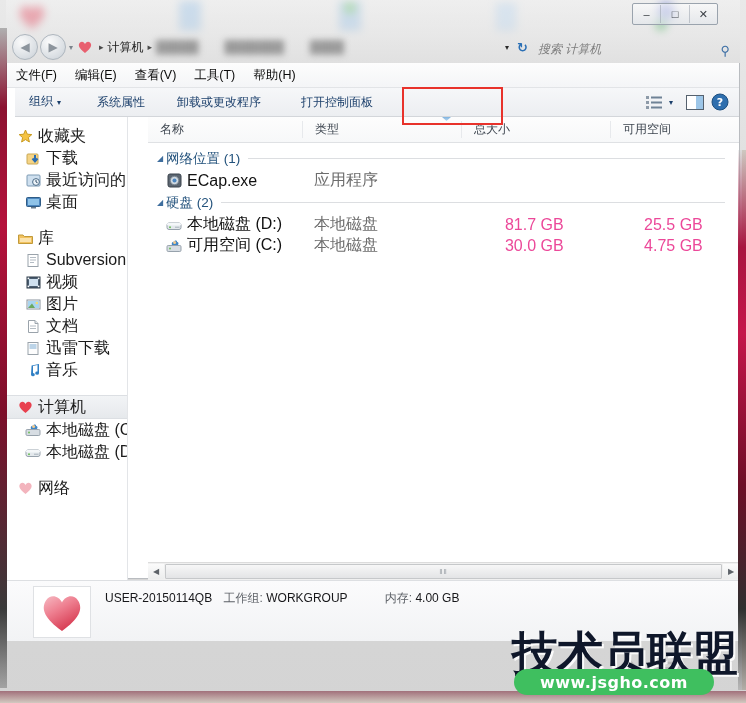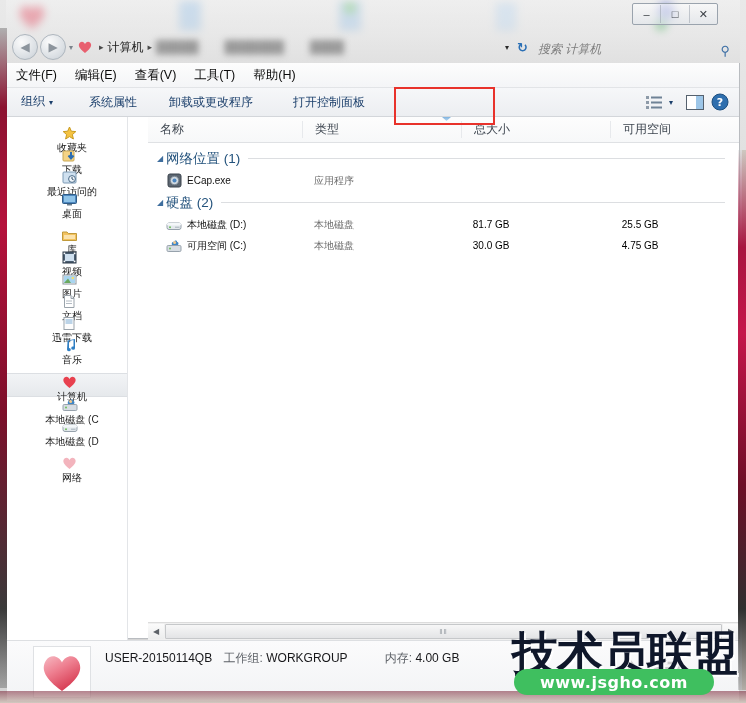--- a/index.html
+++ b/index.html
@@ -58,74 +58,74 @@
   .addrdrop{color:#2b2b2b;font-size:8px;margin-right:8px;}
   .refresh{color:#2a6fb5;font-size:13px;font-weight:bold;margin-right:10px;}
   .searchbox{
     width:198px;height:21px;display:flex;align-items:flex-end;
     color:#7d7d7d;font-style:italic;font-size:12px;margin-right:4px;
   }
   .searchico{margin-left:auto;margin-right:6px;color:#3d6fa5;font-size:13px;font-style:normal;}
 
   
   .client{
-    position:absolute;left:0;top:63px;width:734px;height:576px;
+    position:absolute;left:0;top:63px;width:734px;height:516px;
     background:#fff;border:1px solid #b9bcc0;border-top:none;box-sizing:border-box;
   }
 
   
   .menubar{height:24px;display:flex;align-items:center;
     background:linear-gradient(180deg,#fdfdfd,#f4f5f7);border-bottom:1px solid #e2e4e7;}
   .menuitem{padding:0 9px;font-size:12.5px;color:#0b0b0b;line-height:24px;cursor:default;}
 
   
   .toolbar{height:28px;display:flex;align-items:center;
-    background:linear-gradient(180deg,#f6f7f9,#eceef1);border-bottom:1px solid #d3d6da;position:relative;}
+    background:linear-gradient(180deg,#f6f7f9,#eceef1);border-bottom:1px solid #d3d6da;position:relative;margin-left:8px;}
   .tbitem{padding:0 11px;font-size:12px;color:#1b3f6b;line-height:26px;white-space:nowrap;}
   .tbcaret{font-size:8px;margin-left:4px;color:#1b3f6b;}
   .tbspacer{flex:1;}
   .tbicon{margin-right:6px;display:flex;align-items:center;}
 
   
   .redbox{
     position:absolute;left:387px;top:-1px;width:101px;height:38px;
     border:2px solid #e8322b;background:transparent;z-index:30;box-sizing:border-box;
   }
 
   
   .split{display:flex;height:calc(100% - 24px - 28px);}
   .nav{
     width:121px;background:#fff;border-right:1px solid #e3e5e8;
     padding-top:8px;box-sizing:border-box;overflow:hidden;position:relative;
   }
-  .navitem{display:flex;align-items:center;height:22px;padding-left:10px;font-size:10px;color:#1b1b1b;white-space:nowrap;flex-direction:column;}
-  .navitem.l2{}
+  .navitem{display:flex;align-items:center;height:22px;padding-left:10px;font-size:16px;color:#1b1b1b;white-space:nowrap;}
+  .navitem.l2{margin-left:8px;}
   .navitem.sel{background:linear-gradient(180deg,#f2f4f6,#e6e9ec);border-top:1px solid #dcdfe3;border-bottom:1px solid #dcdfe3;}
   .navgap{height:14px;}
   .nicon{width:16px;height:16px;margin-right:5px;flex:0 0 16px;display:flex;align-items:center;justify-content:center;}
 
   
   .listpane{flex:1;display:flex;flex-direction:column;min-width:0;background:#fff;position:relative;margin-left:20px;}
   .colhdr{height:25px;display:flex;align-items:center;
     background:linear-gradient(180deg,#fdfdfd,#f7f8f9);border-bottom:1px solid #dfe1e4;position:relative;}
   .col{font-size:12px;color:#3e4650;padding-left:12px;box-sizing:border-box;border-left:1px solid #e7e9ec;height:17px;line-height:17px;}
   .col:first-child{border-left:none;}
   .sortmark{position:absolute;left:294px;top:0;width:9px;height:4px;
     background:linear-gradient(180deg,#7fb3e0,#bcd9f0);clip-path:polygon(0 0,100% 0,50% 100%);}
 
   .rows{flex:1;overflow:hidden;padding-top:4px;}
   .grouphdr{display:flex;align-items:center;height:23px;padding-left:6px;}
   .gtri{width:12px;color:#3f6e9e;font-size:8px;display:flex;align-items:center;justify-content:center;}
   .gtitle{font-size:13.5px;color:#23527c;white-space:nowrap;padding-right:8px;}
   .grule{flex:1;height:1px;background:#dcdee1;margin-right:14px;}
-  .row{display:flex;align-items:center;height:21px;font-size:10px;color:#111;}
+  .row{display:flex;align-items:center;height:21px;font-size:16px;color:#111;}
   .cell{padding-left:12px;box-sizing:border-box;white-space:nowrap;overflow:hidden;}
   .cell.name{display:flex;align-items:center;padding-left:18px;}
   .cell.type{color:#6d6d6d;}
-  .cell.num{text-align:left;padding-right:14px;color:#000000;}
+  .cell.num{text-align:center;padding-right:14px;color:#ec4899;}
   .ricon{width:16px;height:16px;margin-right:5px;flex:0 0 16px;display:flex;align-items:center;justify-content:center;}
 
   
   .hscroll{height:17px;display:flex;align-items:center;
     background:#f0f0f0;border-top:1px solid #dcdcdc;}
   .sarrow{width:16px;height:15px;display:flex;align-items:center;justify-content:center;color:#5d6268;font-size:8px;
     background:linear-gradient(180deg,#fbfbfb,#eceded);}
   .sthumb{flex:1;height:13px;margin:0 1px;border:1px solid #c6c8ca;border-radius:1px;
     background:linear-gradient(180deg,#f7f7f7,#e3e4e6);display:flex;align-items:center;justify-content:center;
     color:#9aa0a6;font-size:8px;letter-spacing:1px;}
@@ -312,20 +312,31 @@
               <svg width="15" height="15">
                   <path d="M0.5 4 L5 4 L6.3 5.5 L14.5 5.5 L14.5 12.5 L0.5 12.5Z" fill="#f2c25f" stroke="#c19a3a"></path>
                   <rect x="2" y="7" width="11" height="4" fill="#fbe3ad"></rect>
                 </svg>
             </span>
             <span>库</span>
           </div>
           <div class="navitem l2">
             <span class="nicon">
               <svg width="15" height="15">
+                  <rect x="2" y="1.5" width="10" height="12" fill="#fff" stroke="#9aa3ab"></rect>
+                  <rect x="4" y="4" width="6" height="1" fill="#b4bcc4"></rect>
+                  <rect x="4" y="6.5" width="6" height="1" fill="#b4bcc4"></rect>
+                  <rect x="4" y="9" width="4" height="1" fill="#b4bcc4"></rect>
+                </svg>
+            </span>
+            <span>Subversion</span>
+          </div>
+          <div class="navitem l2">
+            <span class="nicon">
+              <svg width="15" height="15">
                   <rect x="1" y="2" width="13" height="11" fill="#4a5d70" stroke="#2f3d4b"></rect>
                   <rect x="3" y="4" width="9" height="7" fill="#cfe0ef"></rect>
                   <rect x="1.6" y="2.6" width="1.6" height="1.6" fill="#fff"></rect>
                   <rect x="1.6" y="10.6" width="1.6" height="1.6" fill="#fff"></rect>
                   <rect x="11.8" y="2.6" width="1.6" height="1.6" fill="#fff"></rect>
                   <rect x="11.8" y="10.6" width="1.6" height="1.6" fill="#fff"></rect>
                 </svg>
             </span>
             <span>视频</span>
           </div>

